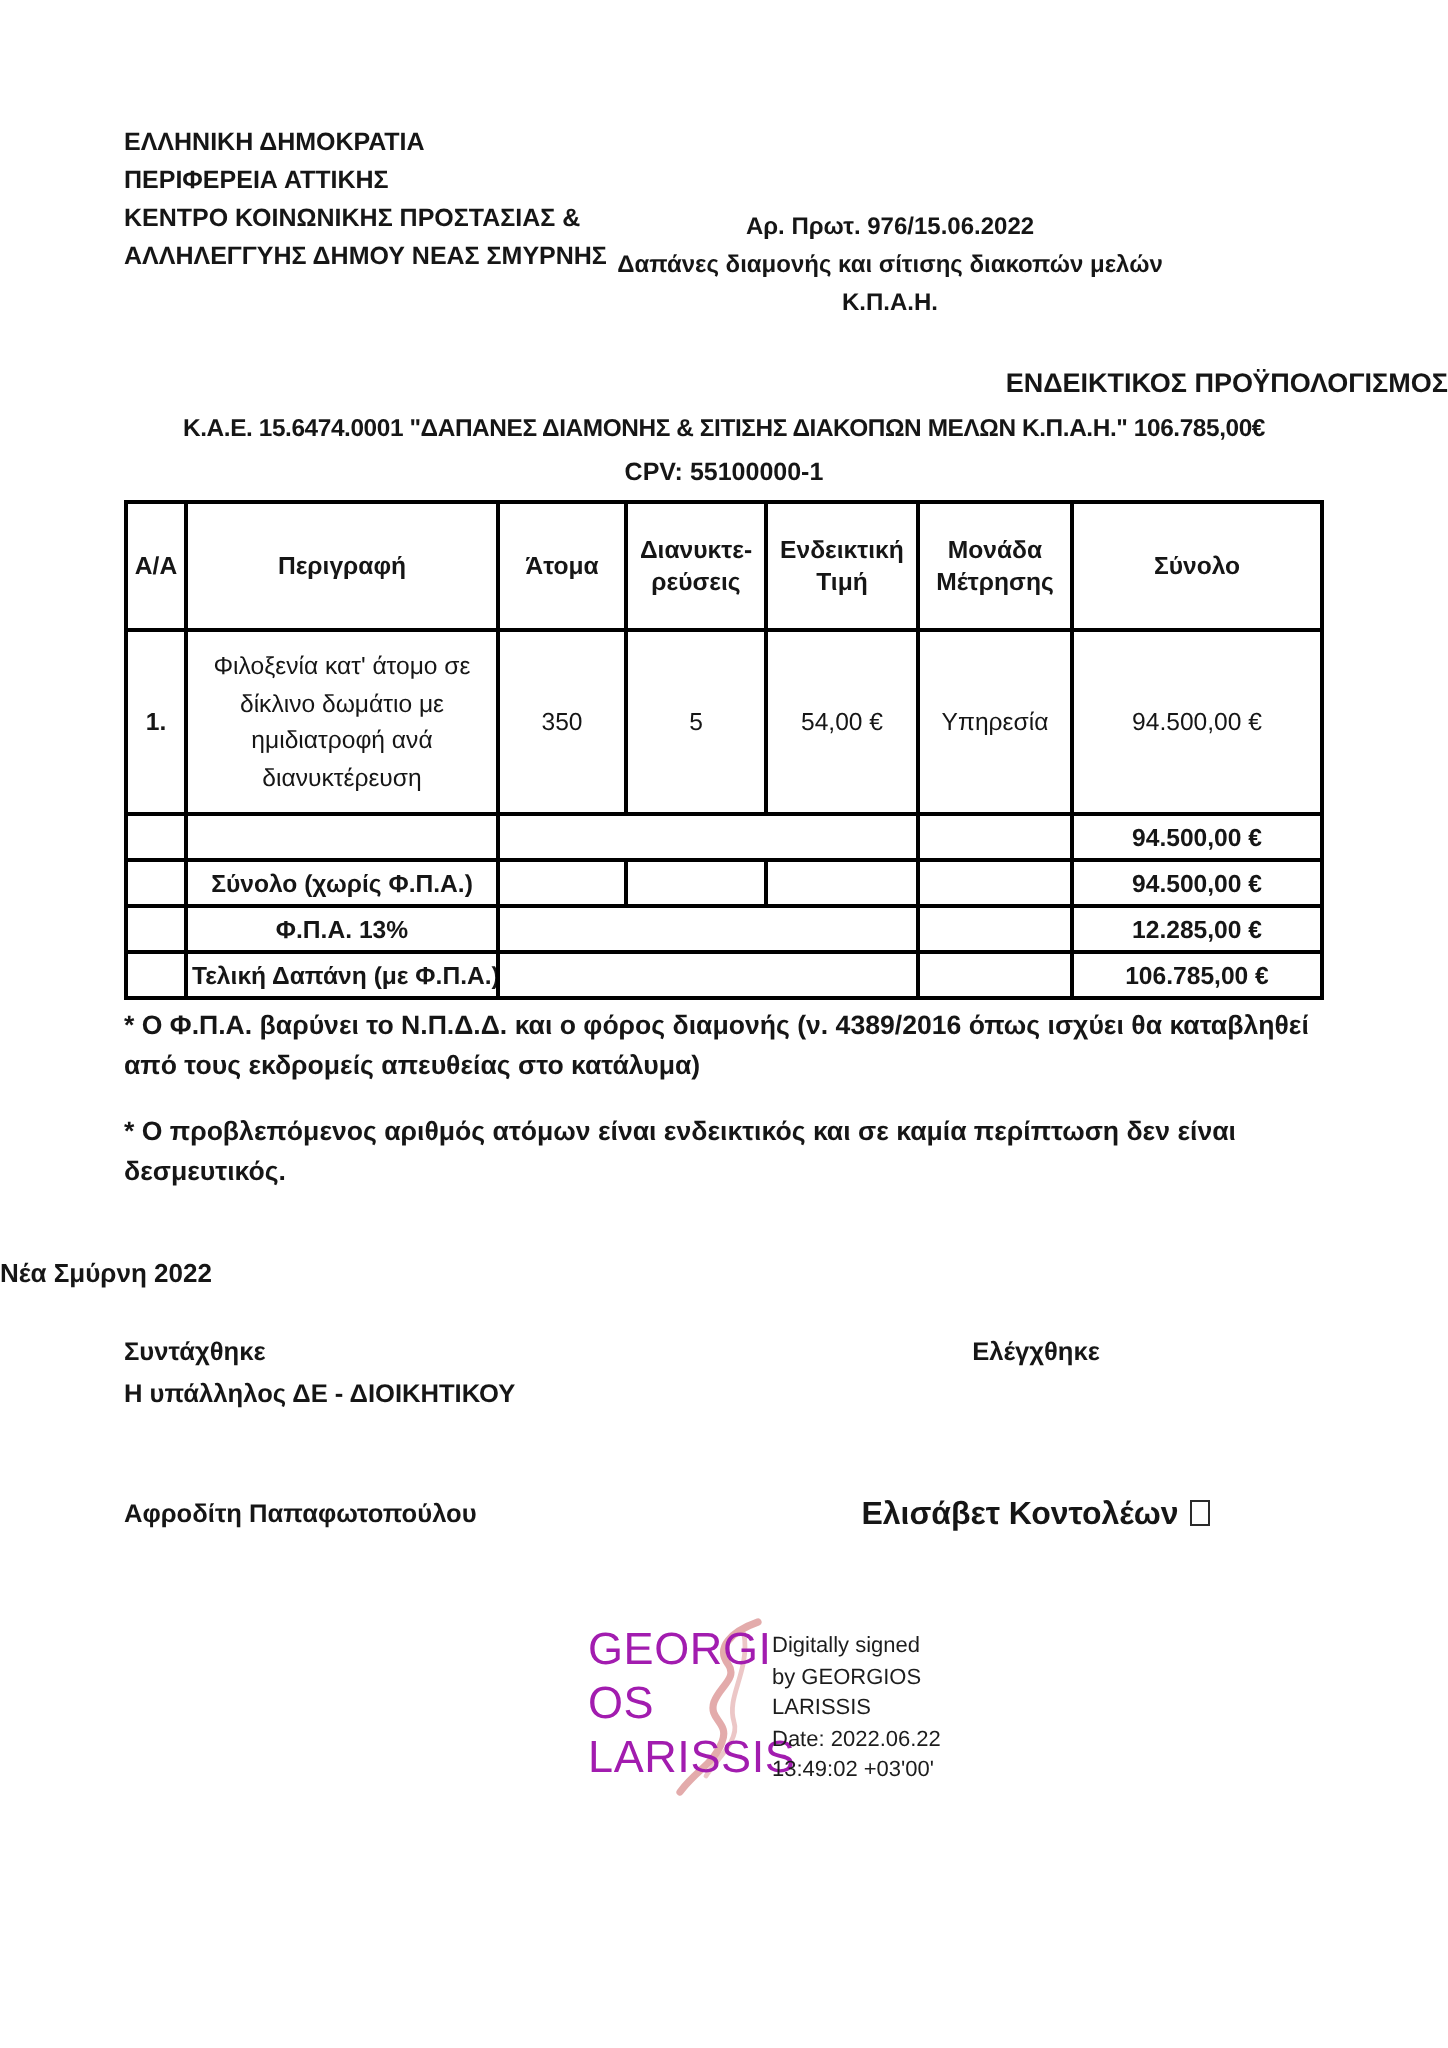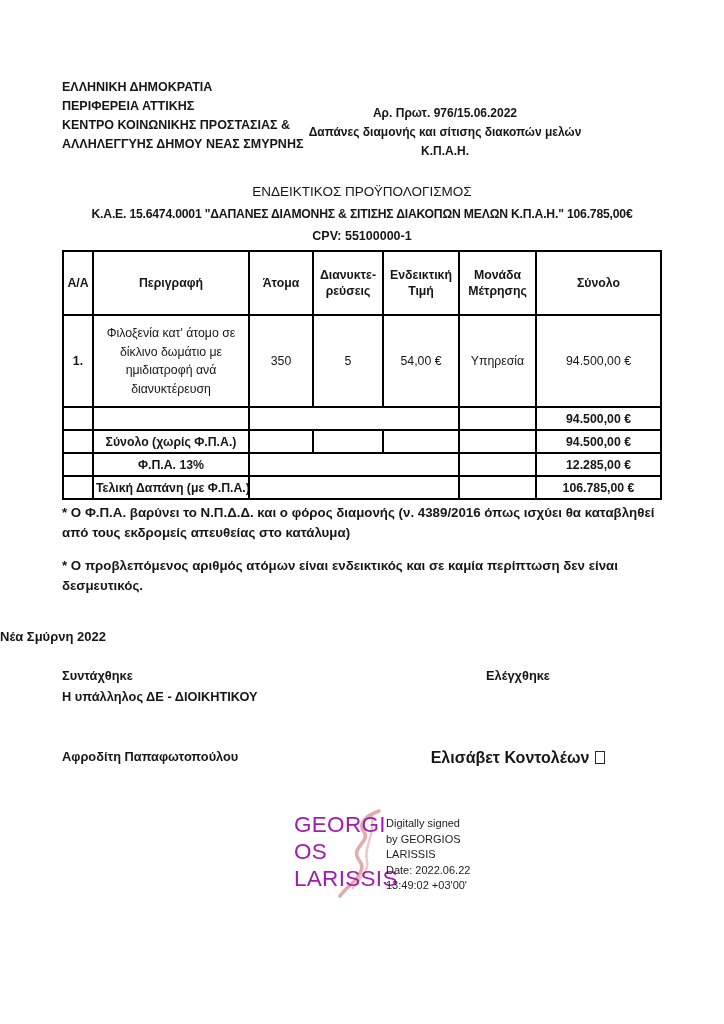--- a/index.html
+++ b/index.html
@@ -1,25 +1,25 @@
 <!DOCTYPE html>
 <html><head>
 <meta charset="utf-8">
 <style>
   html, body { margin:0; padding:0; background:#ffffff; }
   .page {
     position:relative; width:724px; height:1024px; background:#ffffff;
     font-family:"Liberation Sans", sans-serif; color:#161616; overflow:hidden;
   }
   
-  .hdr-left { position:absolute; left:62px; top:62px; font-weight:bold; font-size:12.5px; line-height:19px; white-space:nowrap;margin-top:16px; }
+  .hdr-left { position:absolute; left:62px; top:62px; font-weight:bold; font-size:12.5px; line-height:19px; white-space:nowrap; }
   .hdr-right { position:absolute; left:300px; top:81px; width:290px; text-align:center; font-weight:bold; font-size:12px; line-height:19px;margin-top:23px; }
   .hdr-right div { white-space:nowrap; }
   
-  .doc-title { position:absolute; left:0; right:0; top:184px; text-align:center; font-weight:normal; font-size:13.5px; }
+  .doc-title { position:absolute; left:0; right:0; top:184px; text-align:right; font-weight:bold; font-size:13.5px; }
   .kae-line  { position:absolute; left:0; right:0; top:207px; text-align:center; font-weight:bold; font-size:12.2px; letter-spacing:-0.2px; white-space:nowrap; }
   .cpv-line  { position:absolute; left:0; right:0; top:229px; text-align:center; font-weight:bold; font-size:12.5px; }
   
   table.budget { position:absolute; left:62px; top:250px; width:598px; border-collapse:collapse; table-layout:fixed; font-size:12.3px; }
   table.budget th, table.budget td { border:2px solid #000; padding:1px 2px; text-align:center; vertical-align:middle; overflow:hidden; }
   table.budget th { font-weight:bold; line-height:16px; height:60px; }
   tr.item-row td { height:88px; font-weight:normal; line-height:18.5px; }
   tr.item-row td.desc { padding:0 6px; }
   td.amount { text-align:right; padding-right:9px; font-weight:bold; }
   tr.item-row td.amount { font-weight:normal; }

